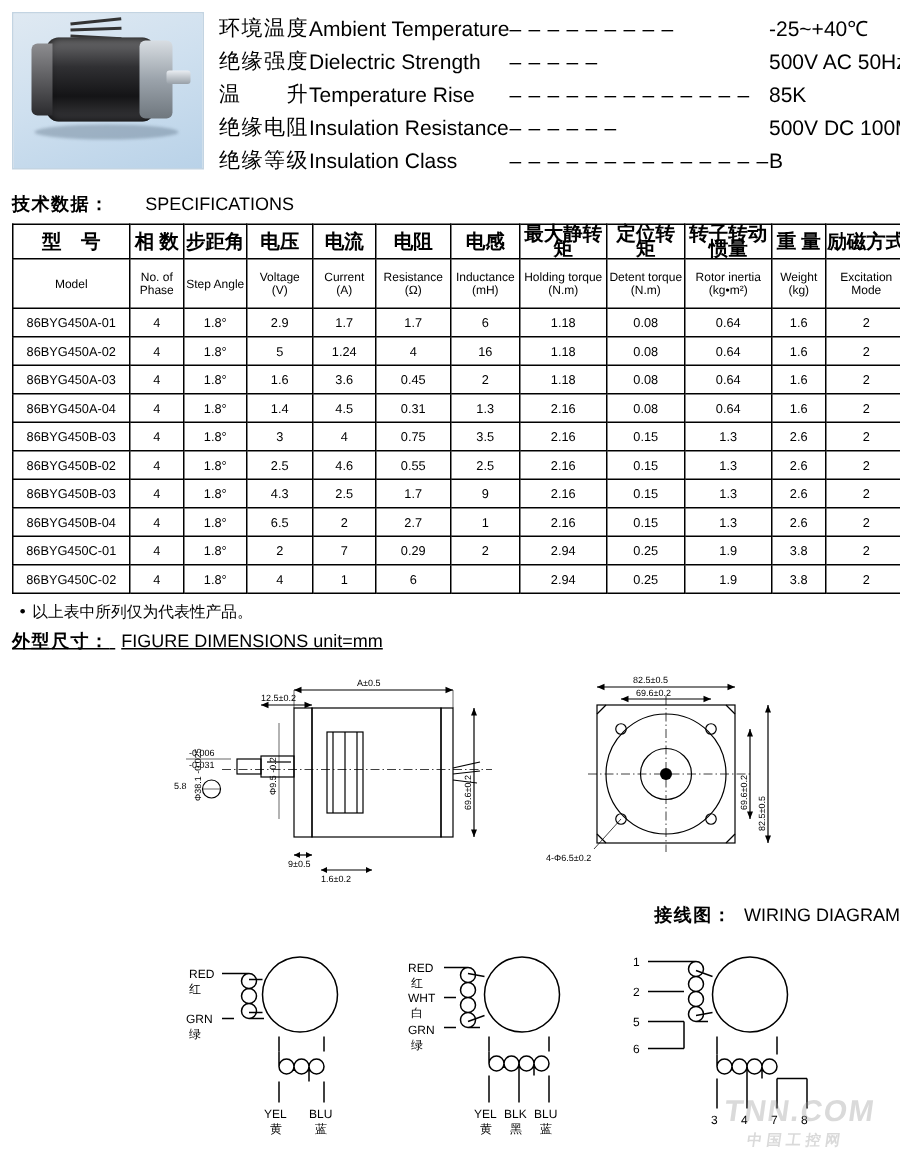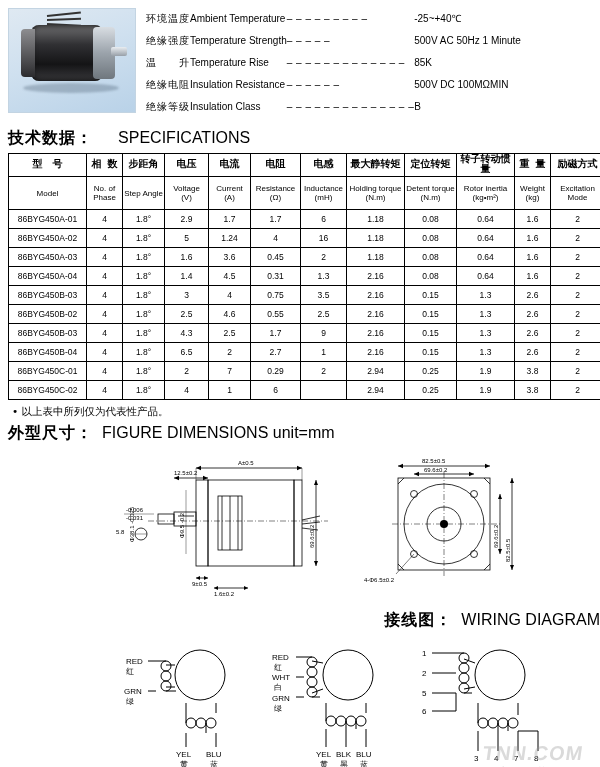--- a/index.html
+++ b/index.html
@@ -71,29 +71,29 @@
   .motor-shadow {
     position:absolute;
     left:14px; top:74px;
     width:96px; height:10px;
     border-radius:50%;
     background:rgba(60,80,100,0.30);
     filter:blur(1px);
   }
 
   .spec-table { border-collapse:collapse; }
-  .spec-table td { padding:0; font-size:10px; line-height:20px; white-space:nowrap; vertical-align:middle; }
+  .spec-table td { padding:0; font-size:14px; line-height:20px; white-space:nowrap; vertical-align:middle; }
   .cn { font-family:"DejaVu Sans", sans-serif; font-size:11.5px; padding-right:8px; letter-spacing:1px;}
   .en { font-size:11.5px; padding-right:4px; }
   .dots { color:#000; font-size:11px; letter-spacing:0.5px; padding-right:4px; }
   .val { font-size:11.5px; }
 
   
   .sec-head {
-    font-size:16px;
+    font-size:12px;
     padding:6px 0 4px 8px;
     font-family:"DejaVu Sans", sans-serif;
   }
   .sec-head .lbl-cn { font-weight:bold; letter-spacing:1px; }
   .sec-head .lbl-en { font-family:"Liberation Sans", sans-serif; padding-left:20px; }
 
   
   .data-wrap { padding:0 8px; }
   table.data {
     width:584px;
@@ -102,22 +102,22 @@
   }
   table.data th, table.data td {
     border:1px solid #000;
     text-align:center;
     font-size:8.5px;
     padding:1px 0;
     height:19px;
     line-height:10px;
   }
   table.data th.cnh {
-    font-family:Liberation Mono, monospace;
-    font-size:10px;
+    font-family:Liberation Serif, serif;
+    font-size:13px;
     font-weight:bold;
     height:17px;
   }
   table.data th.enh {
     font-weight:normal;
     font-size:8px;
     height:33px;
     line-height:9px;
   }
   table.data td.model { font-size:8.5px;margin-left:24px; }
@@ -184,21 +184,21 @@
   <table class="spec-table">
     <tbody>
       <tr>
         <td class="cn">环境温度</td>
         <td class="en">Ambient Temperature</td>
         <td class="dots">– – – – – – – – –</td>
         <td class="val">-25~+40℃</td>
       </tr>
       <tr>
         <td class="cn">绝缘强度</td>
-        <td class="en">Temperature Strength</td>
+        <td class="en">Dielectric Strength</td>
         <td class="dots">– – – – –</td>
         <td class="val">500V AC 50Hz 1 Minute</td>
       </tr>
       <tr>
         <td class="cn">温　　升</td>
         <td class="en">Temperature Rise</td>
         <td class="dots">– – – – – – – – – – – – –</td>
         <td class="val">85K</td>
       </tr>
       <tr>
@@ -410,21 +410,21 @@
           <td>1.9</td>
           <td>3.8</td>
           <td>2</td>
         </tr>
       </tbody>
   </table>
 </div>
 
 <div class="note">• 以上表中所列仅为代表性产品。</div>
 
-<div class="sec-head" style="padding-top:2px;">
+<div class="sec-head" style="padding-top:2px;text-decoration:underline;">
   <span class="lbl-cn">外型尺寸：</span>
   <span class="lbl-en" style="padding-left:4px;">FIGURE DIMENSIONS unit=mm</span>
 </div>
 
 <div class="dim-area">
   <svg class="dim-svg" width="584" height="152" viewBox="0 0 584 152">
     <g stroke="#000" fill="none" stroke-width="0.8" font-family="Liberation Sans, sans-serif" font-size="6">
 
       <rect x="200" y="30" width="86" height="86"></rect>
 

